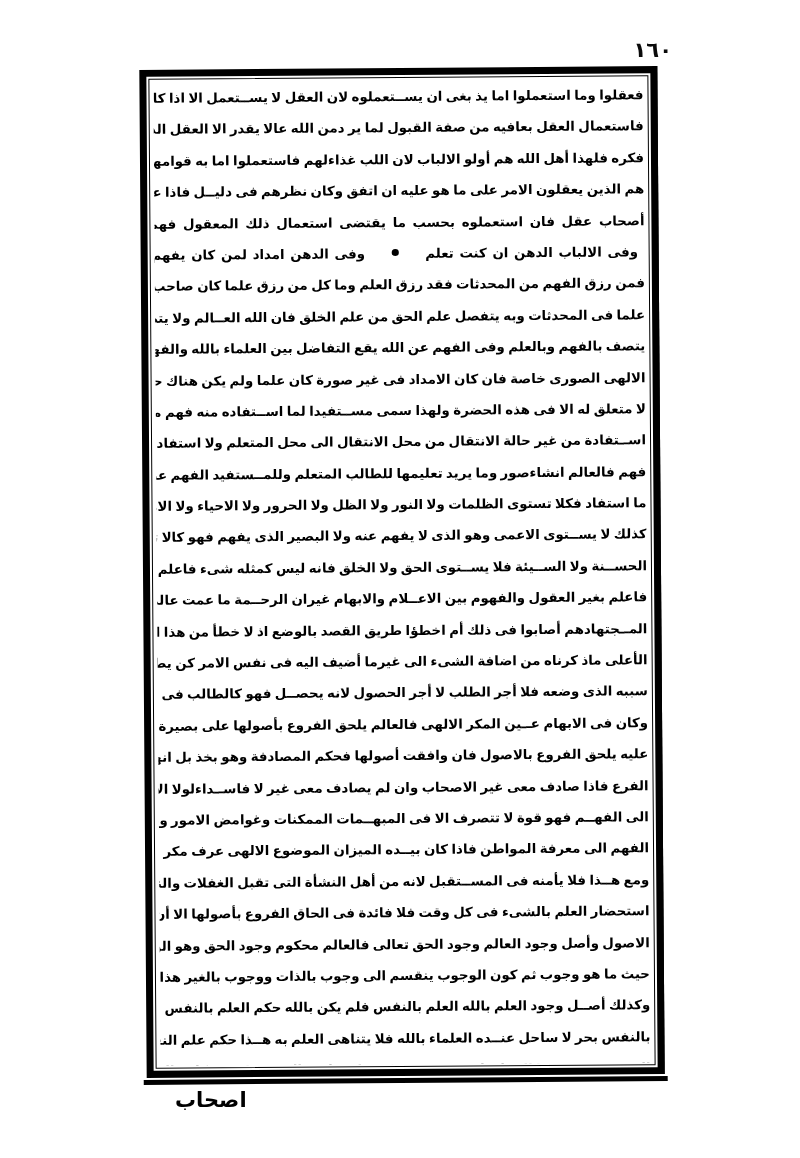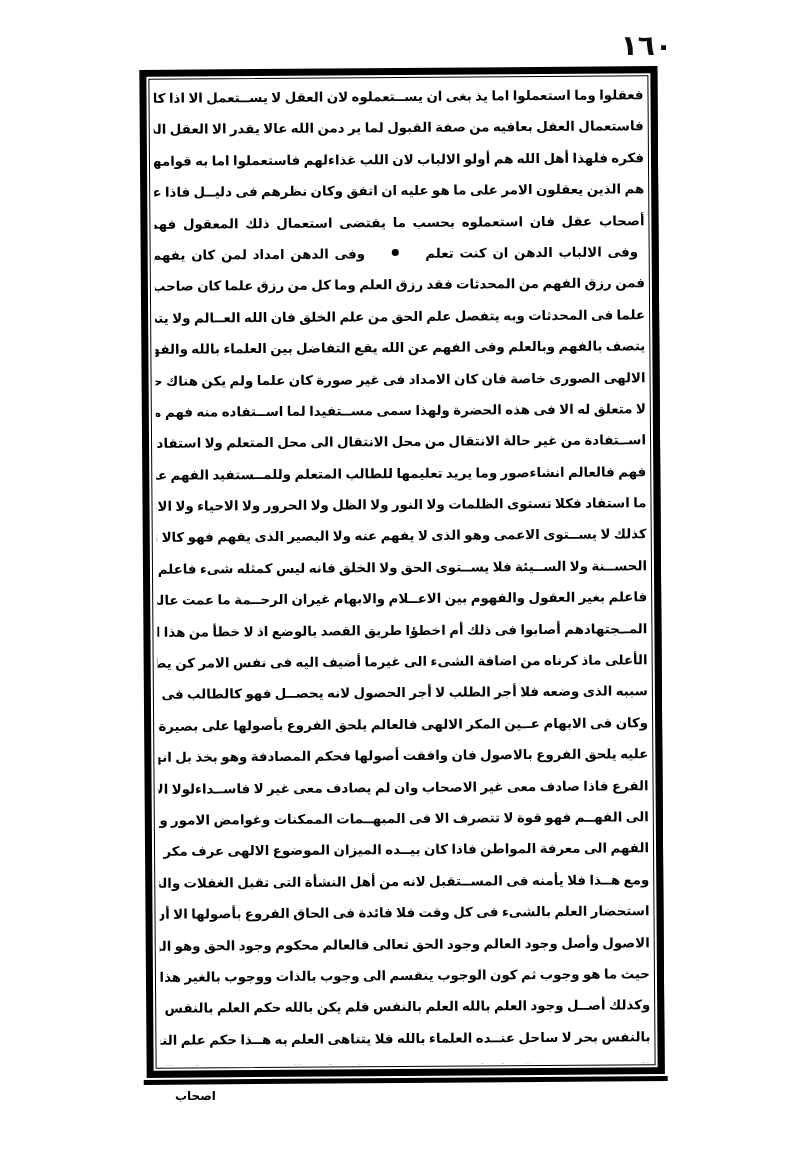--- a/index.html
+++ b/index.html
@@ -19,24 +19,24 @@
   
   #scan-page {
     position: absolute;
     inset: 0;
     background: #ffffff;
   }
 
   
   #folio-number {
     position: absolute;
-    top: 32px;
+    top: 40px;
     right: 128px;
     font-family: "DejaVu Sans", "Liberation Sans", sans-serif;
-    font-size: 28px;
+    font-size: 21px;
     font-weight: 700;
     letter-spacing: 0.5px;
     direction: rtl;
     color: #0a0a0a;
     line-height: 1;
   }
 
   
   #text-frame {
     position: absolute;
@@ -148,21 +148,21 @@
     vertical-align: 2px;
   }
 
   
   #catchword {
     position: absolute;
     left: 175px;
     top: 1090px;
     direction: rtl;
     font-family: "DejaVu Sans", "Liberation Sans", sans-serif;
-    font-size: 12px;
+    font-size: 21px;
     font-weight: 700;
     color: #000000;
     line-height: 1;
   }
 </style>
 </head>
 <body>
 
 <div id="scan-page">
 

